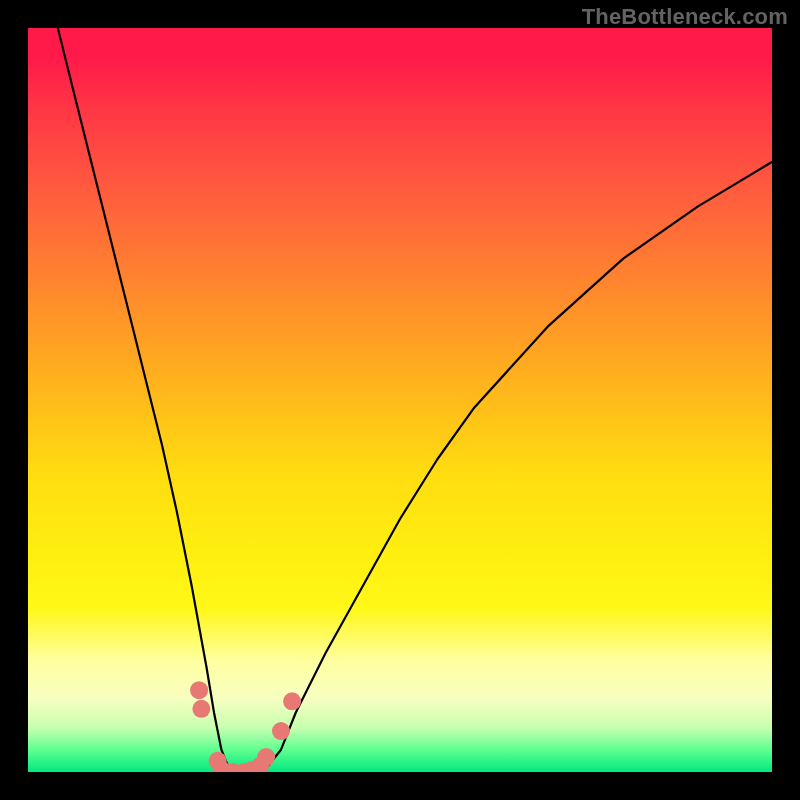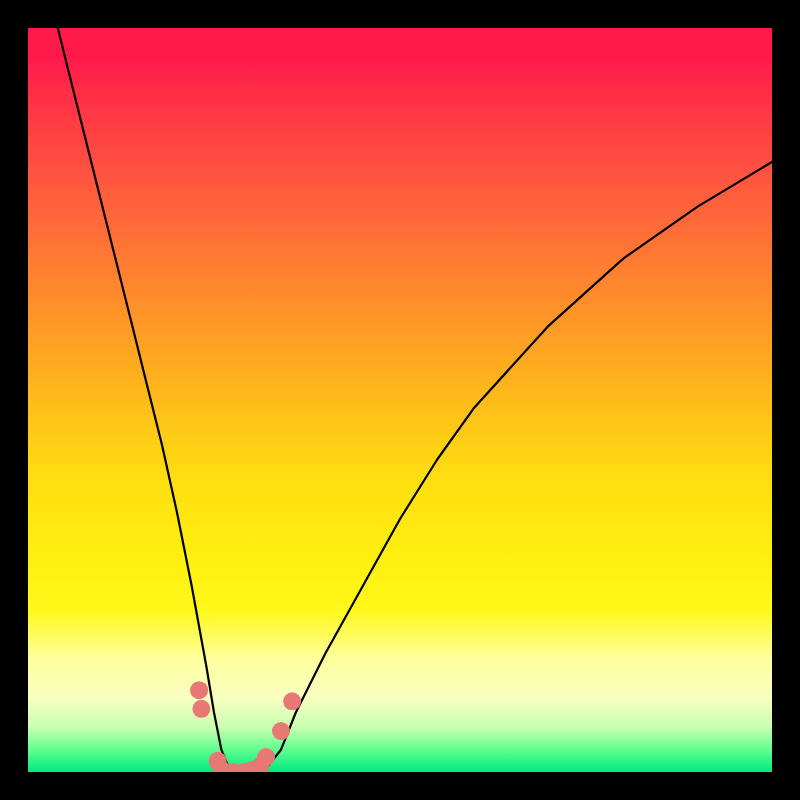--- a/index.html
+++ b/index.html
@@ -43,20 +43,21 @@
   svg.curves {
     position: absolute;
     left: 0; top: 0;
     width: 744px; height: 744px;
   }
 </style>
 </head>
 <body>
 
 <div class="frame">
+  <div class="credit">TheBottleneck.com</div>
   <div class="plot-area">
     <svg class="curves" viewBox="0 0 744 744" preserveAspectRatio="none">
       <path id="curve-path" fill="none" stroke="#000" stroke-width="2.2" stroke-linejoin="round" stroke-linecap="round" d="M29.8 0.0 L44.6 59.5 L59.5 119.0 L74.4 178.6 L89.3 238.1 L104.2 297.6 L119.0 357.1 L133.9 416.6 L148.8 483.6 L163.7 558.0 L178.6 639.8 L186.0 684.5 L193.4 721.7 L200.9 740.3 L208.3 744.0 L223.2 744.0 L238.1 740.3 L253.0 721.7 L267.8 684.5 L297.6 625.0 L334.8 558.0 L372.0 491.0 L409.2 431.5 L446.4 379.4 L520.8 297.6 L595.2 230.6 L669.6 178.6 L744.0 133.9 "></path>
       <g id="marker-group">
           <circle cx="171.1" cy="662.2" r="9" fill="#e77874"></circle>
           <circle cx="173.4" cy="680.8" r="9" fill="#e77874"></circle>
           <circle cx="189.7" cy="732.8" r="9" fill="#e77874"></circle>
           <circle cx="193.4" cy="741.8" r="9" fill="#e77874"></circle>
           <circle cx="204.6" cy="744.0" r="9" fill="#e77874"></circle>
           <circle cx="215.8" cy="744.0" r="9" fill="#e77874"></circle>

